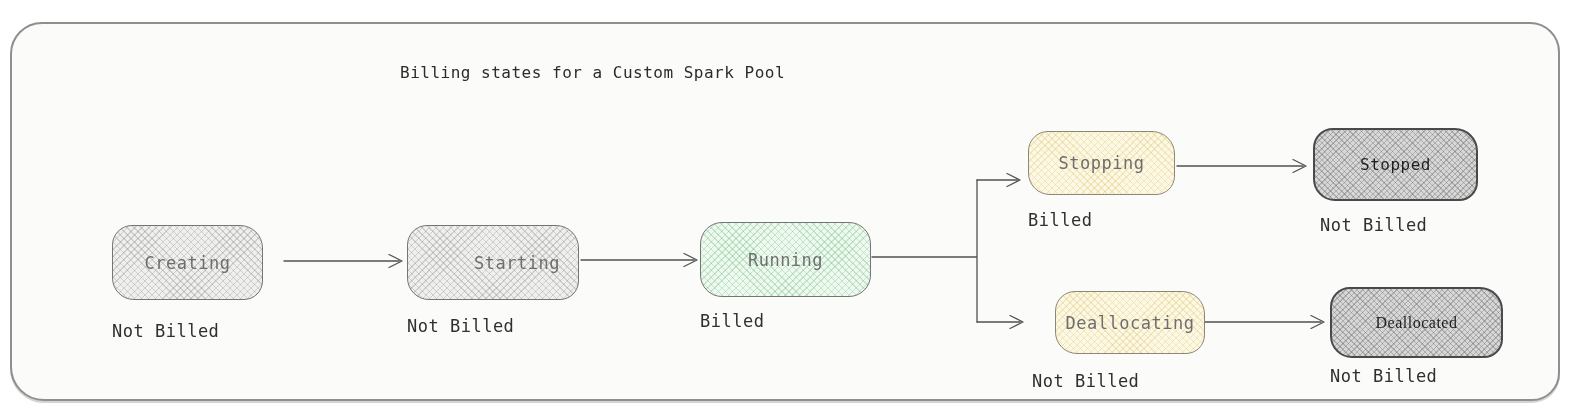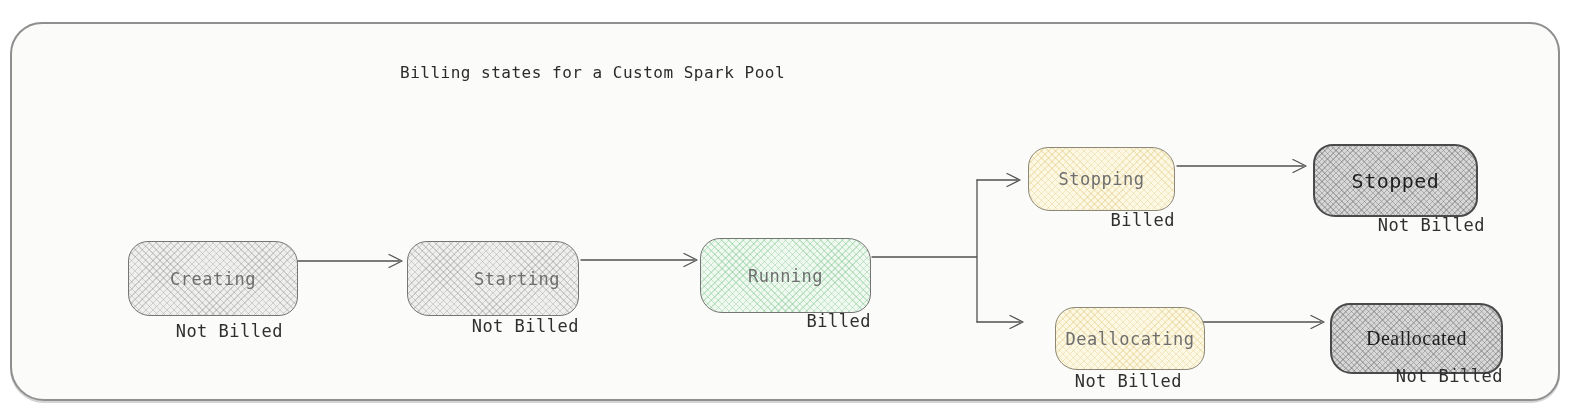--- a/index.html
+++ b/index.html
@@ -34,21 +34,20 @@
 
   
   .node {
     position: absolute;
     display: flex; align-items: center; justify-content: center;
     border: 1.6px solid var(--node-border, #757575);
     border-radius: 20px 23px 19px 22px;
     font-size: 17px;
     letter-spacing: .5px;
     color: var(--muted-label, #6e6e6e);
-    margin-top: 16px;
   }
   .hatch-gray {
     background-color: var(--gray-node-fill, #efefee);
     background-image:
       repeating-linear-gradient(45deg,  rgba(130,130,130,.30) 0 1px, transparent 1px 5px),
       repeating-linear-gradient(-45deg, rgba(130,130,130,.30) 0 1px, transparent 1px 5px);
   }
   .hatch-green {
     background-color: var(--green-node-fill, #f0f9f0);
     background-image:
@@ -62,35 +61,35 @@
       repeating-linear-gradient(-45deg, rgba(215,185,95,.28) 0 1px, transparent 1px 5px);
     border-color: #8d8876;
   }
   .hatch-dark {
     background-color: var(--dark-node-fill, #d7d7d7);
     background-image:
       repeating-linear-gradient(45deg,  rgba(95,95,95,.35) 0 1px, transparent 1px 4px),
       repeating-linear-gradient(-45deg, rgba(95,95,95,.35) 0 1px, transparent 1px 4px);
     border: 2px solid var(--dark-node-border, #4a4a4a);
     color: var(--dark-label, #1f1f1f);
-    font-size: 20px;
+    font-size: 16px;
   }
 
-  .n-creating     { left: 128px;  top: 225px; width: 170px; height: 75px; }
+  .n-creating     { left: 112px;  top: 225px; width: 151px; height: 75px; }
   .n-starting     { left: 407px;  top: 225px; width: 172px; height: 75px; padding-left: 48px; }
-  .n-running      { left: 700px;  top: 222px; width: 171px; height: 75px; }
+  .n-running      { left: 700px;  top: 222px; width: 171px; height: 75px; border-radius: 22px; }
   .n-stopping     { left: 1028px; top: 131px; width: 147px; height: 64px; }
   .n-stopped      { left: 1313px; top: 128px; width: 165px; height: 73px; }
   .n-deallocating { left: 1055px; top: 291px; width: 150px; height: 63px; }
   .n-deallocated  { left: 1330px; top: 287px; width: 173px; height: 71px; font-family: Liberation Serif, serif; }
 
   
   .billing {
     position: absolute;
-    text-align: right;
+    text-align: left;
     font-size: 17px;
     letter-spacing: .5px;
     color: #2f2f2f;
     white-space: nowrap;
   }
   .b-creating     { left: 112px;  top: 321px; width: 171px; }
   .b-starting     { left: 407px;  top: 316px; width: 172px; }
   .b-running      { left: 700px;  top: 311px; width: 171px; }
   .b-stopping     { left: 1028px; top: 210px; width: 147px; }
   .b-stopped      { left: 1320px; top: 215px; width: 165px; }

